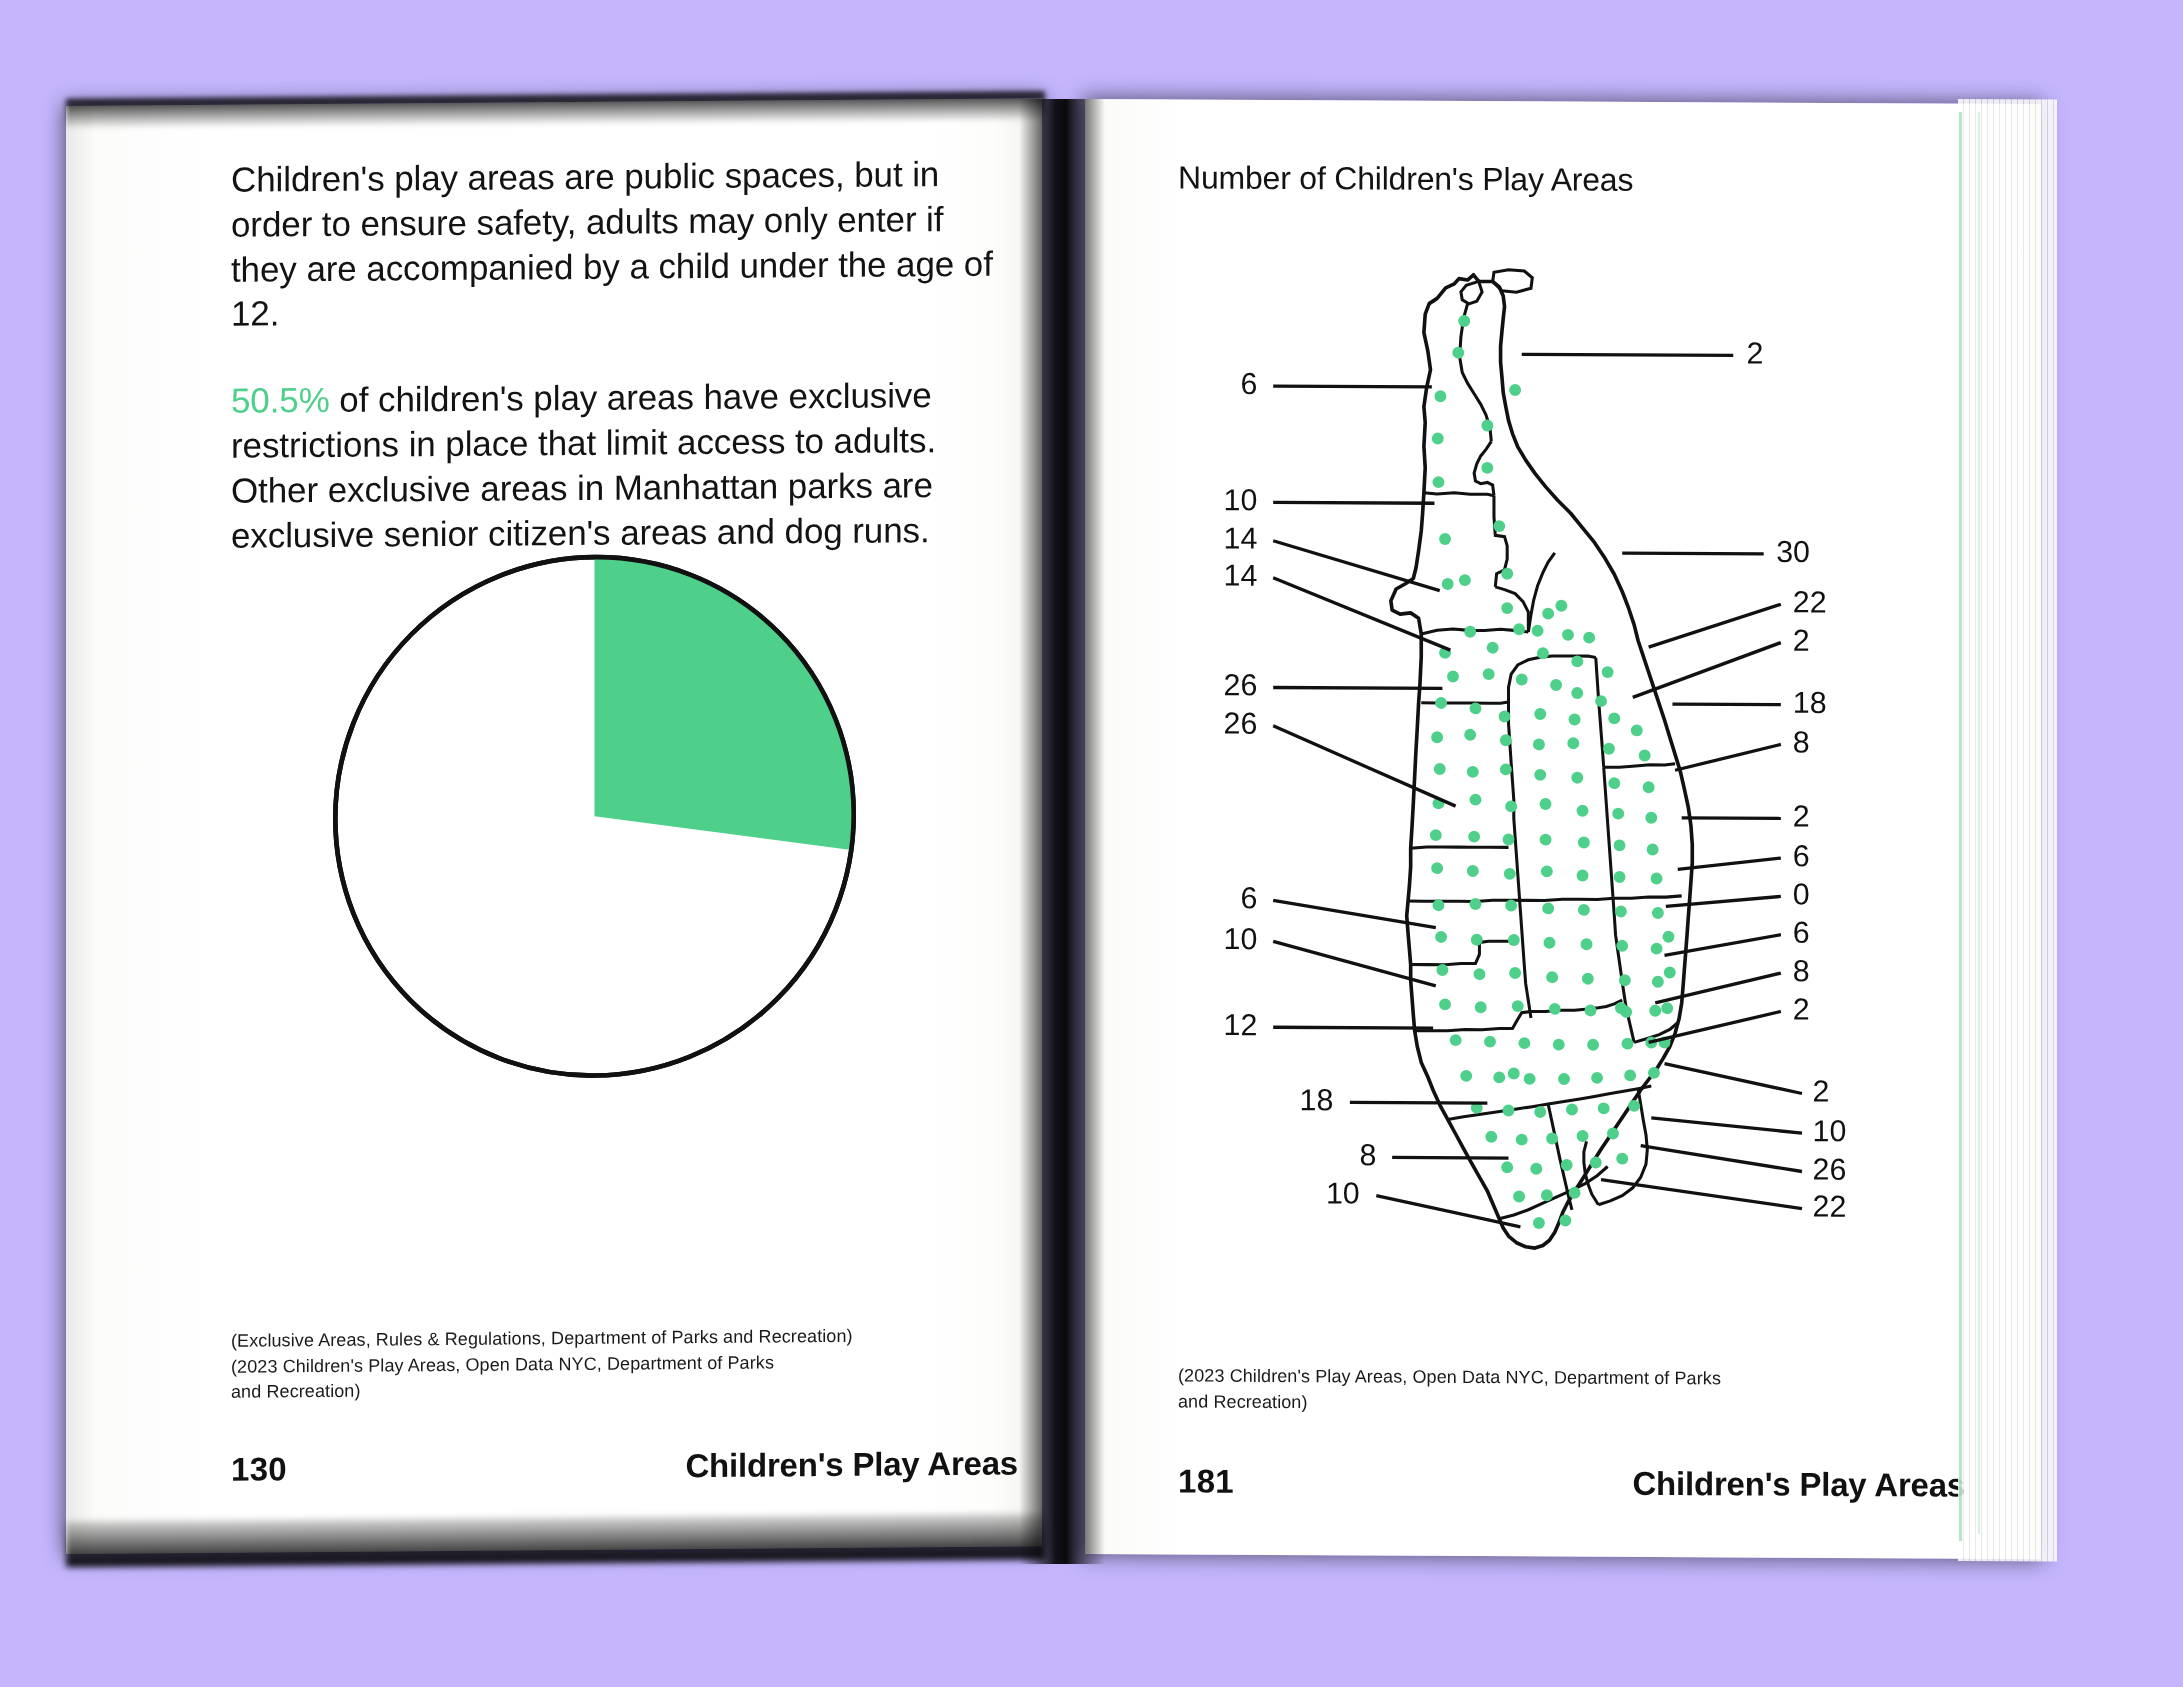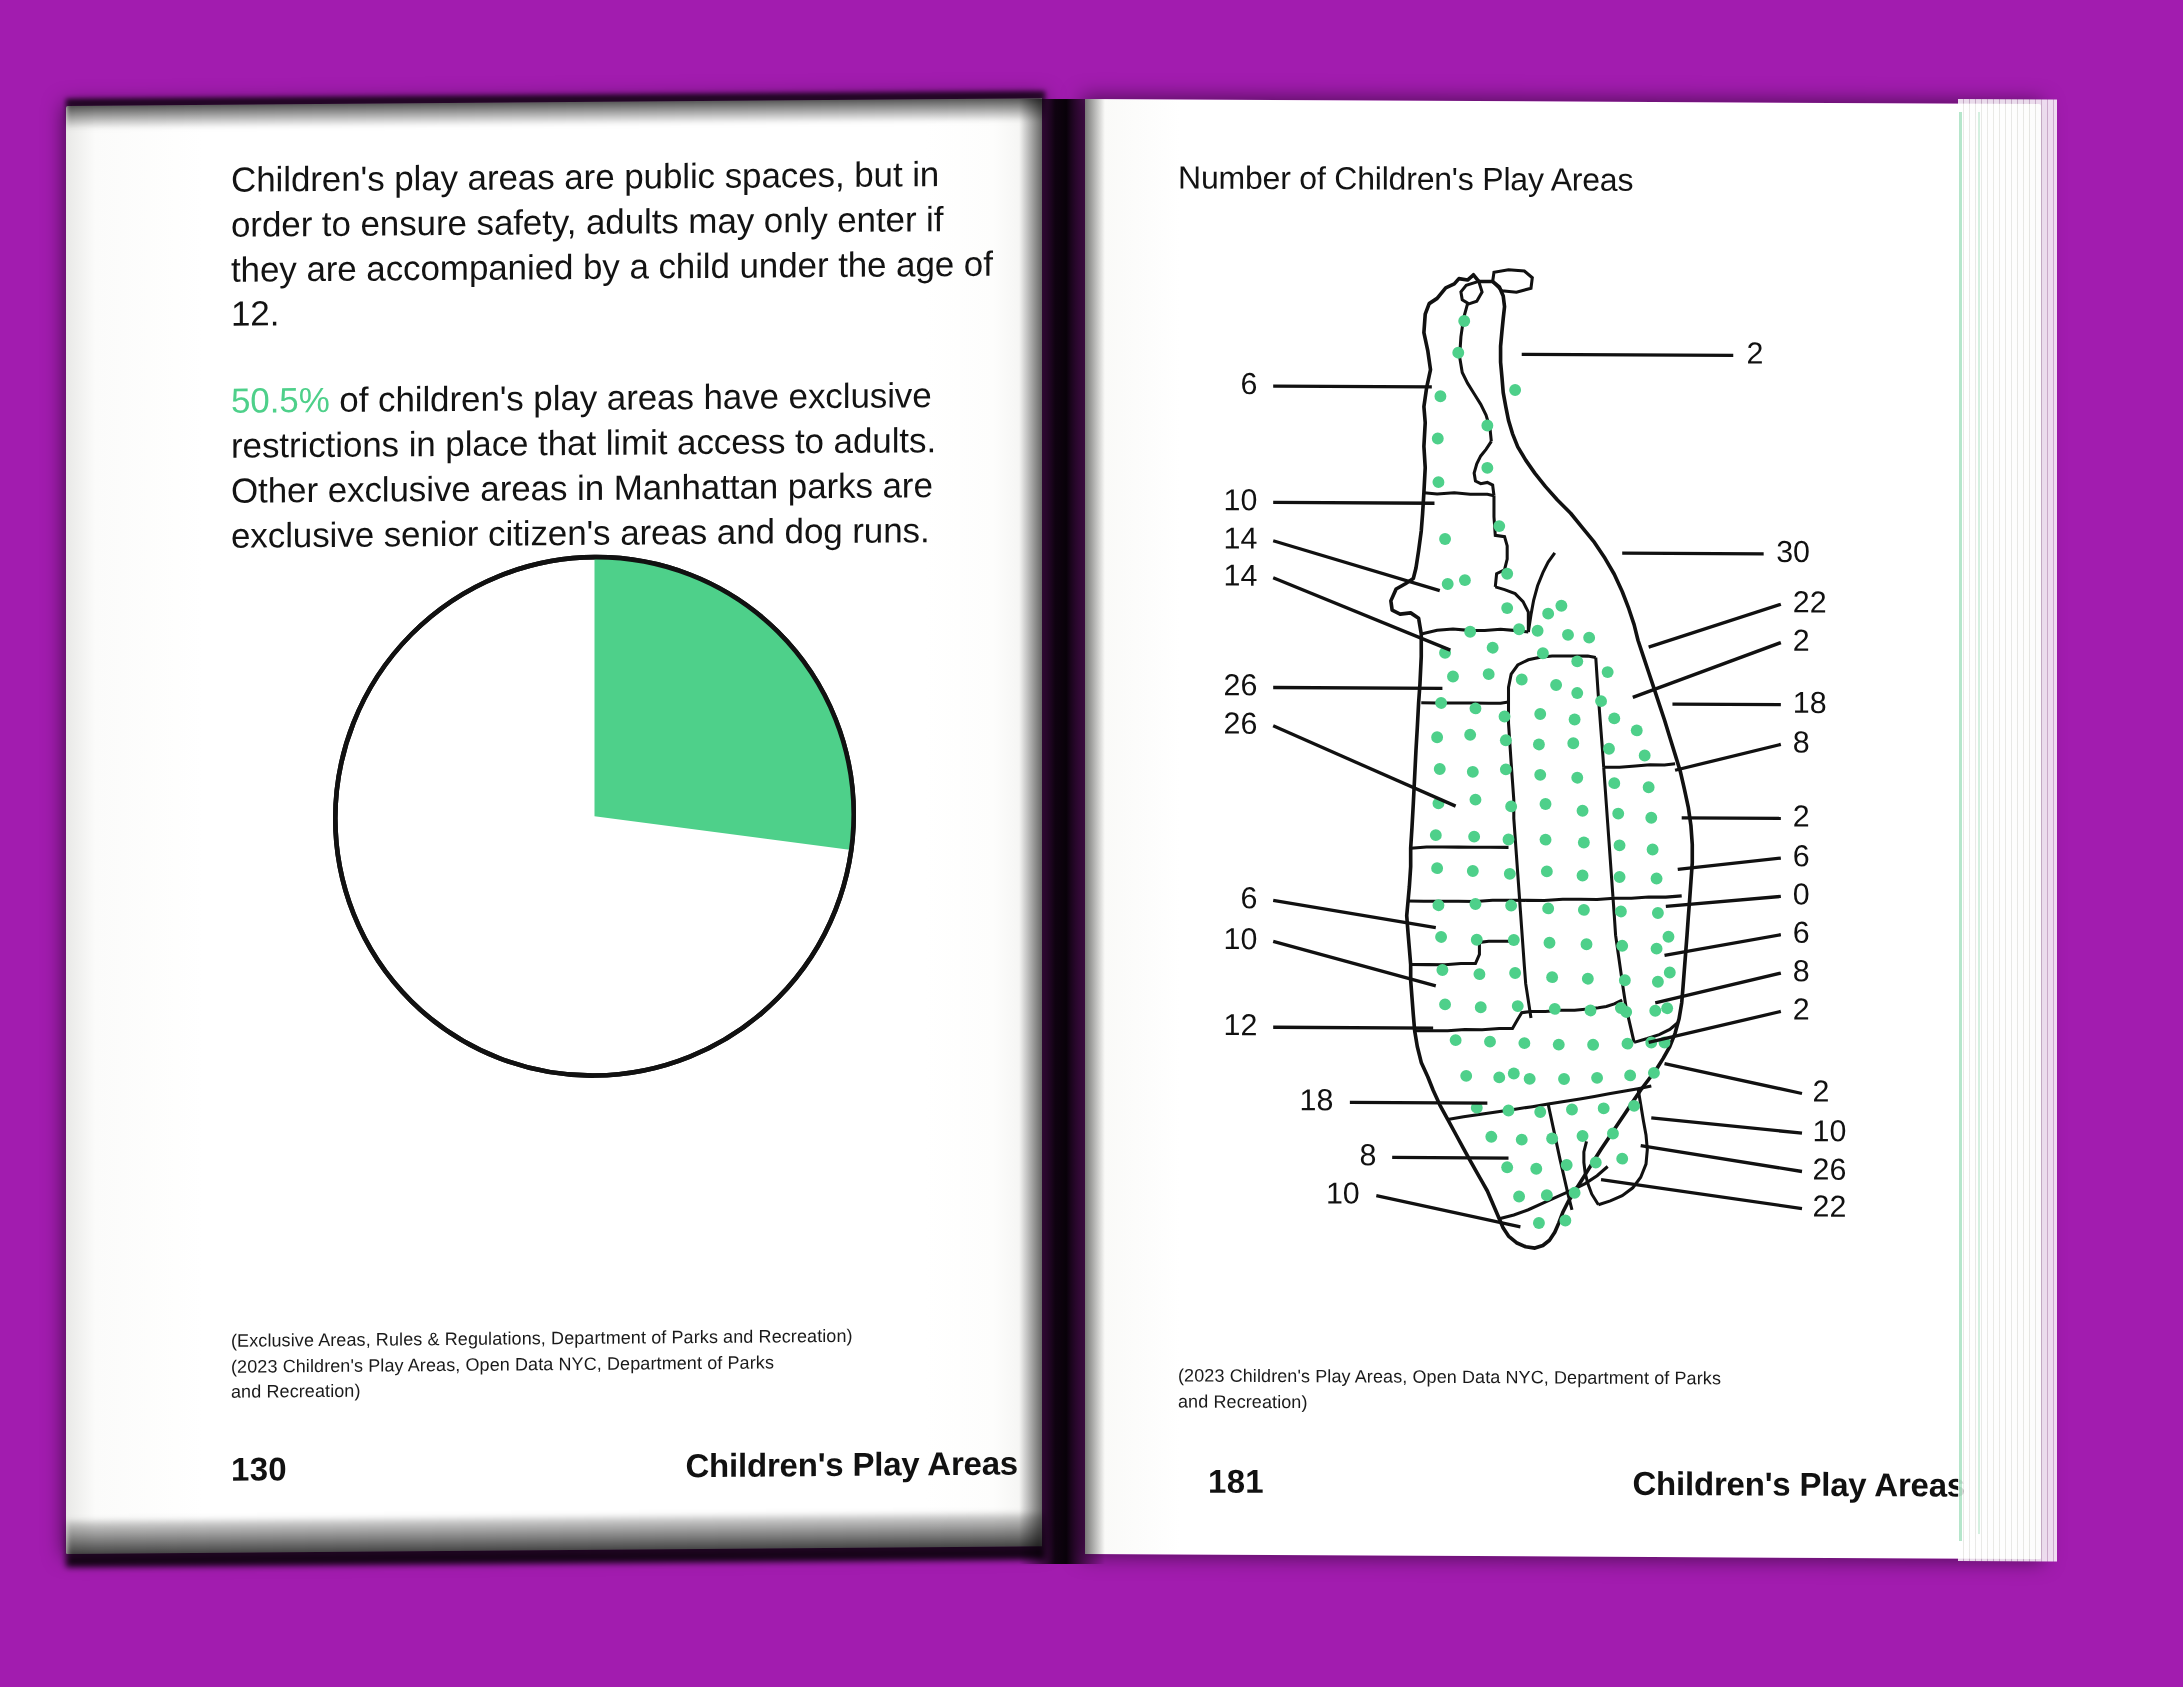--- a/index.html
+++ b/index.html
@@ -4,21 +4,21 @@
 <title>Children's Play Areas — book spread</title>
 <style>
   html,body{margin:0;padding:0;background:#000;}
   body{
     width:2183px;height:1687px;overflow:hidden;position:relative;
     font-family:"Liberation Sans","DejaVu Sans",sans-serif;
     -webkit-font-smoothing:antialiased;
   }
 
   
-  #spread{position:absolute;inset:0;background:#a21caf;}
+  #spread{position:absolute;inset:0;background:#c4b5fd;}
 
   .page{position:absolute;background:#fff;}
 
   
   #page-left{
     left:66px;top:106px;width:976px;height:1448px;
     background:linear-gradient(90deg,#e9e9e7 0%,#fbfbfa 3%,#ffffff 14%,#ffffff 88%,#fdfdfc 95%,#f0f0ee 100%);
     box-shadow:0 0 20px 2.6px rgba(0,0,0,.55);
     transform:skewY(-0.45deg);
     transform-origin:left top;
@@ -111,21 +111,21 @@
   #map-area{position:absolute;left:0px;top:79px;width:780px;height:1098px;}
   #map-svg{display:block;width:780px;height:1098px;}
 
   #right-cite{
     position:absolute;left:0px;top:1204px;width:794px;
     font-size:18px;line-height:1.42;color:#1a1a1a;letter-spacing:0.1px;
   }
   #right-footer{
     position:absolute;left:0px;top:1303px;width:787px;display:flex;align-items:baseline;
   }
-  #right-folio{font-size:33px;font-weight:700;color:#111;letter-spacing:0.3px;margin-left:30px;}
+  #right-folio{font-size:33px;font-weight:700;color:#111;letter-spacing:0.3px;}
   #right-runhead{margin-left:auto;font-size:33px;font-weight:700;color:#111;letter-spacing:-0.2px;}
 
   .lbl{font-family:"Liberation Sans","DejaVu Sans",sans-serif;font-size:46px;fill:#111;font-weight:400;}
   .lbl-r{text-anchor:start;}
   .lbl-l{text-anchor:end;}
   .leader{stroke:#111;stroke-width:5;fill:none;stroke-linecap:butt;}
   .boro{fill:none;stroke:#111;stroke-width:5.5;stroke-linejoin:round;stroke-linecap:round;}
   .cd{fill:none;stroke:#111;stroke-width:4.6;stroke-linejoin:miter;}
   .dot{fill:#4ed08a;}
 </style>

